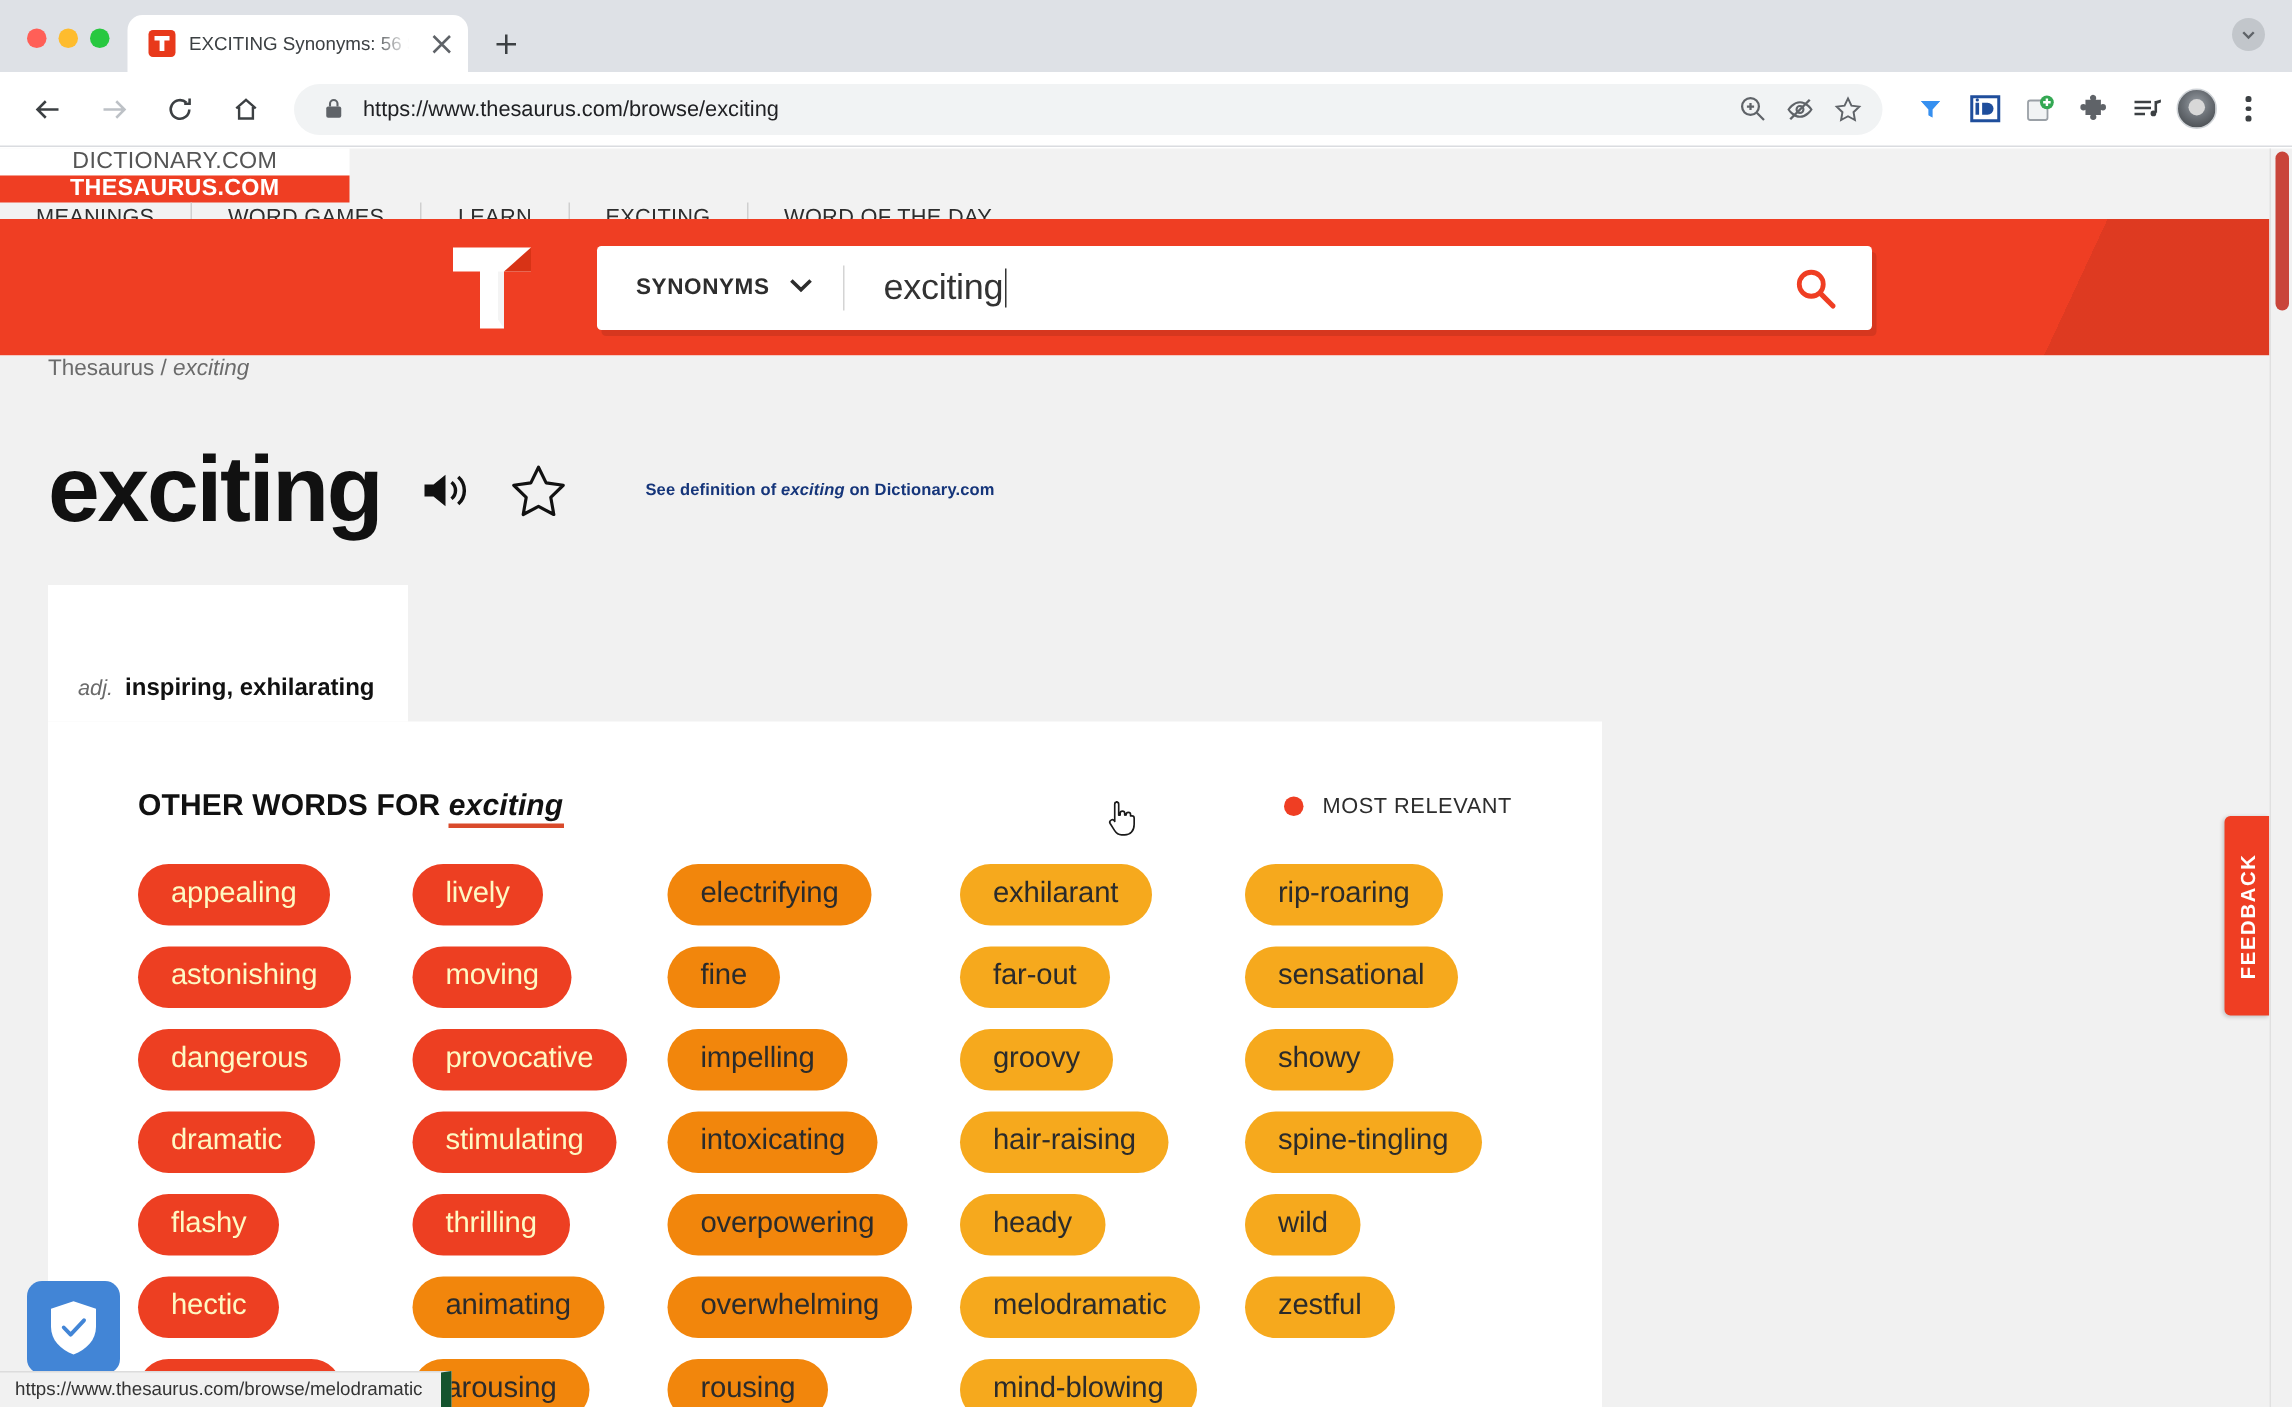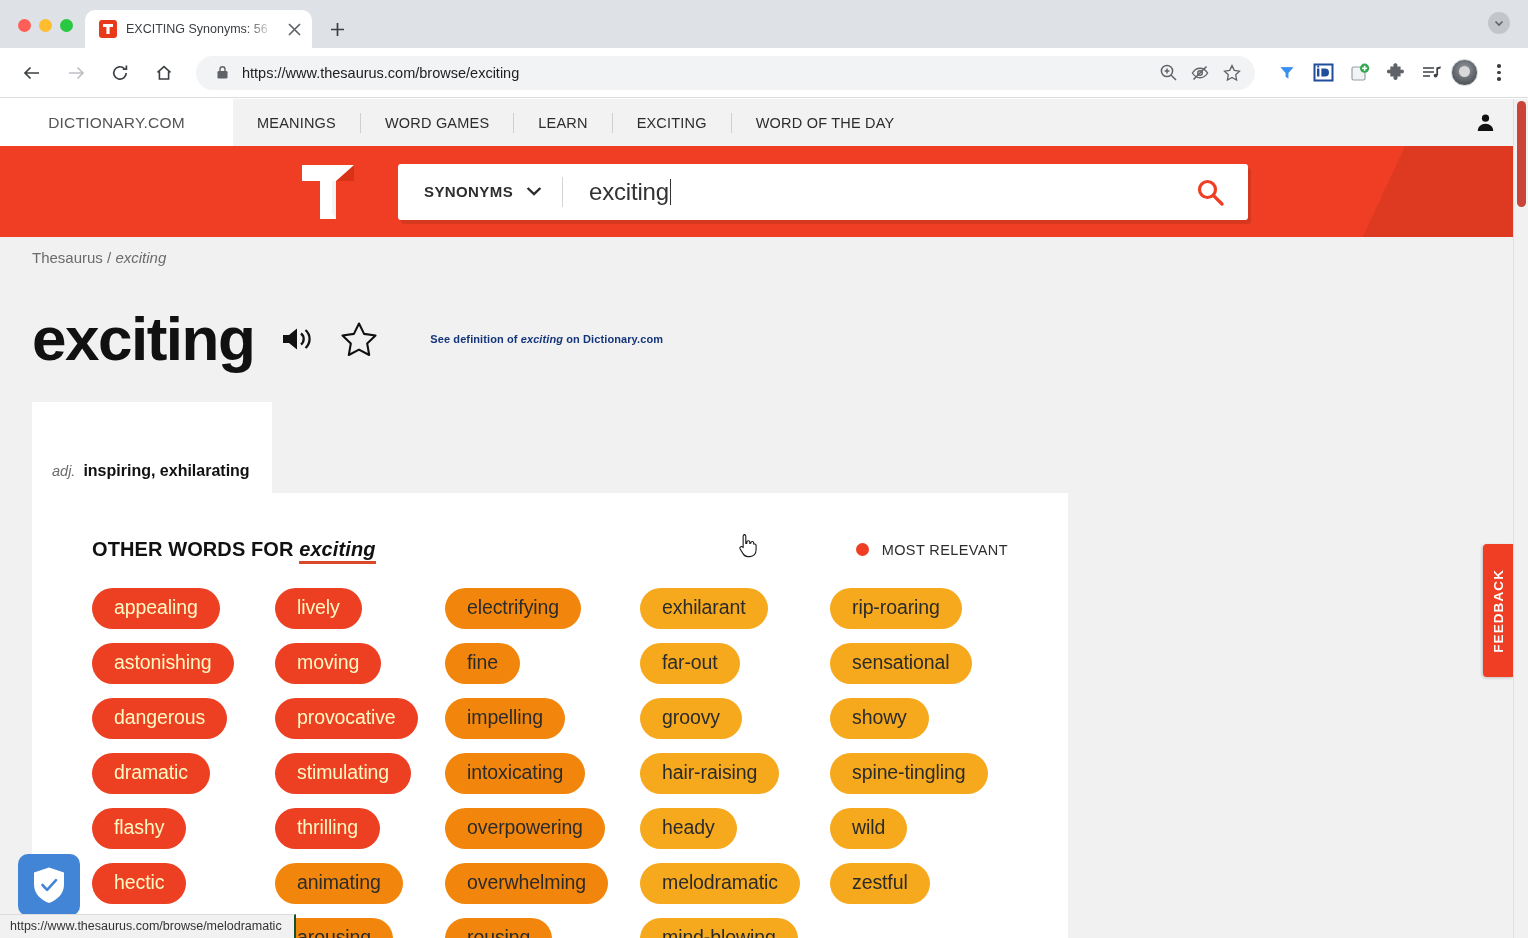--- a/index.html
+++ b/index.html
@@ -103,21 +103,21 @@
     margin-left: 4px;
   }
   .avatar .head { width: 11px; height: 11px; border-radius: 50%; background: #d8d8d8; position: relative; top: -8px; }
   .menu-dots { width: 30px; height: 32px; display: flex; flex-direction: column; align-items: center; justify-content: center; gap: 3px; margin-left: 6px; }
   .menu-dots i { width: 3.5px; height: 3.5px; border-radius: 50%; background: #3c4043; display: block; }
 
   
   .site-nav {
     position: absolute; top: 99px; left: 0; width: 1513px; height: 47px;
     background: #f2f2f2;
-    display: flex; align-items: stretch;
+    display: flex; align-items: stretch; flex-direction: column;
   }
   .nav-brand {
     width: 233px; background: #ffffff;
     display: flex; align-items: center; justify-content: center;
     font-size: 15.5px; color: #555; letter-spacing: .2px;
   }
   .nav-brand.active {
     background: #ef3e23; color: #ffffff; font-weight: bold;
     width: 233px;
   }
@@ -162,21 +162,21 @@
   .search-value { font-size: 24px; color: #333; letter-spacing: -.2px; }
   .caret { display: inline-block; width: 1.5px; height: 26px; background: #333; margin-left: 1px; vertical-align: -5px; }
   .search-go { width: 76px; display: flex; align-items: center; justify-content: center; color: #ef3e23; }
 
   
   .page-body {
     position: absolute; top: 237px; left: 0; width: 1513px; height: 701px;
     background: #f1f1f1; overflow: hidden;
   }
   .breadcrumb {
-    padding: 12px 0 0 32px;
+    padding: 0 0 0 32px;
     font-size: 15px; color: #6b6b6b;
   }
   .breadcrumb em { font-style: italic; }
 
   .headline-row {
     display: flex; align-items: center; gap: 0;
     padding: 42px 0 0 32px;
   }
   .headline {
     font-size: 62px; font-weight: bold; color: #111;
@@ -272,21 +272,21 @@
     position: absolute; left: 18px; bottom: 22px;
     width: 62px; height: 62px; border-radius: 10px;
     background: #4285d6;
     display: flex; align-items: center; justify-content: center;
     z-index: 30;
   }
 
   
   .status-bar {
     position: absolute; left: 0; bottom: 0;
-    background: #f1f1f1; border-top: 1px solid #dcdcdc; border-right: 2px solid #14532d;
+    background: #f1f1f1; border-top: 1px solid #dcdcdc; border-right: 7px solid #14532d;
     padding: 4px 12px 5px 10px;
     font-size: 12.5px; color: #333;
     z-index: 40; white-space: nowrap;
   }
 
   
   .cursor-pointer {
     position: absolute; left: 738px; top: 533px;
     width: 22px; height: 26px; z-index: 50; pointer-events: none;
   }
@@ -426,20 +426,21 @@
 
   <div class="menu-dots">
       <i></i>
       <i></i>
       <i></i>
     </div>
 </div>
 
 <div class="site-nav">
   <div class="nav-brand">DICTIONARY.COM</div>
+  <div class="nav-brand active">THESAURUS.COM</div>
   <div class="nav-links">
     <span class="nav-link">MEANINGS</span>
     <span class="nav-sep"></span>
     <span class="nav-link">WORD GAMES</span>
     <span class="nav-sep"></span>
     <span class="nav-link">LEARN</span>
     <span class="nav-sep"></span>
     <span class="nav-link">EXCITING</span>
     <span class="nav-sep"></span>
     <span class="nav-link">WORD OF THE DAY</span>

